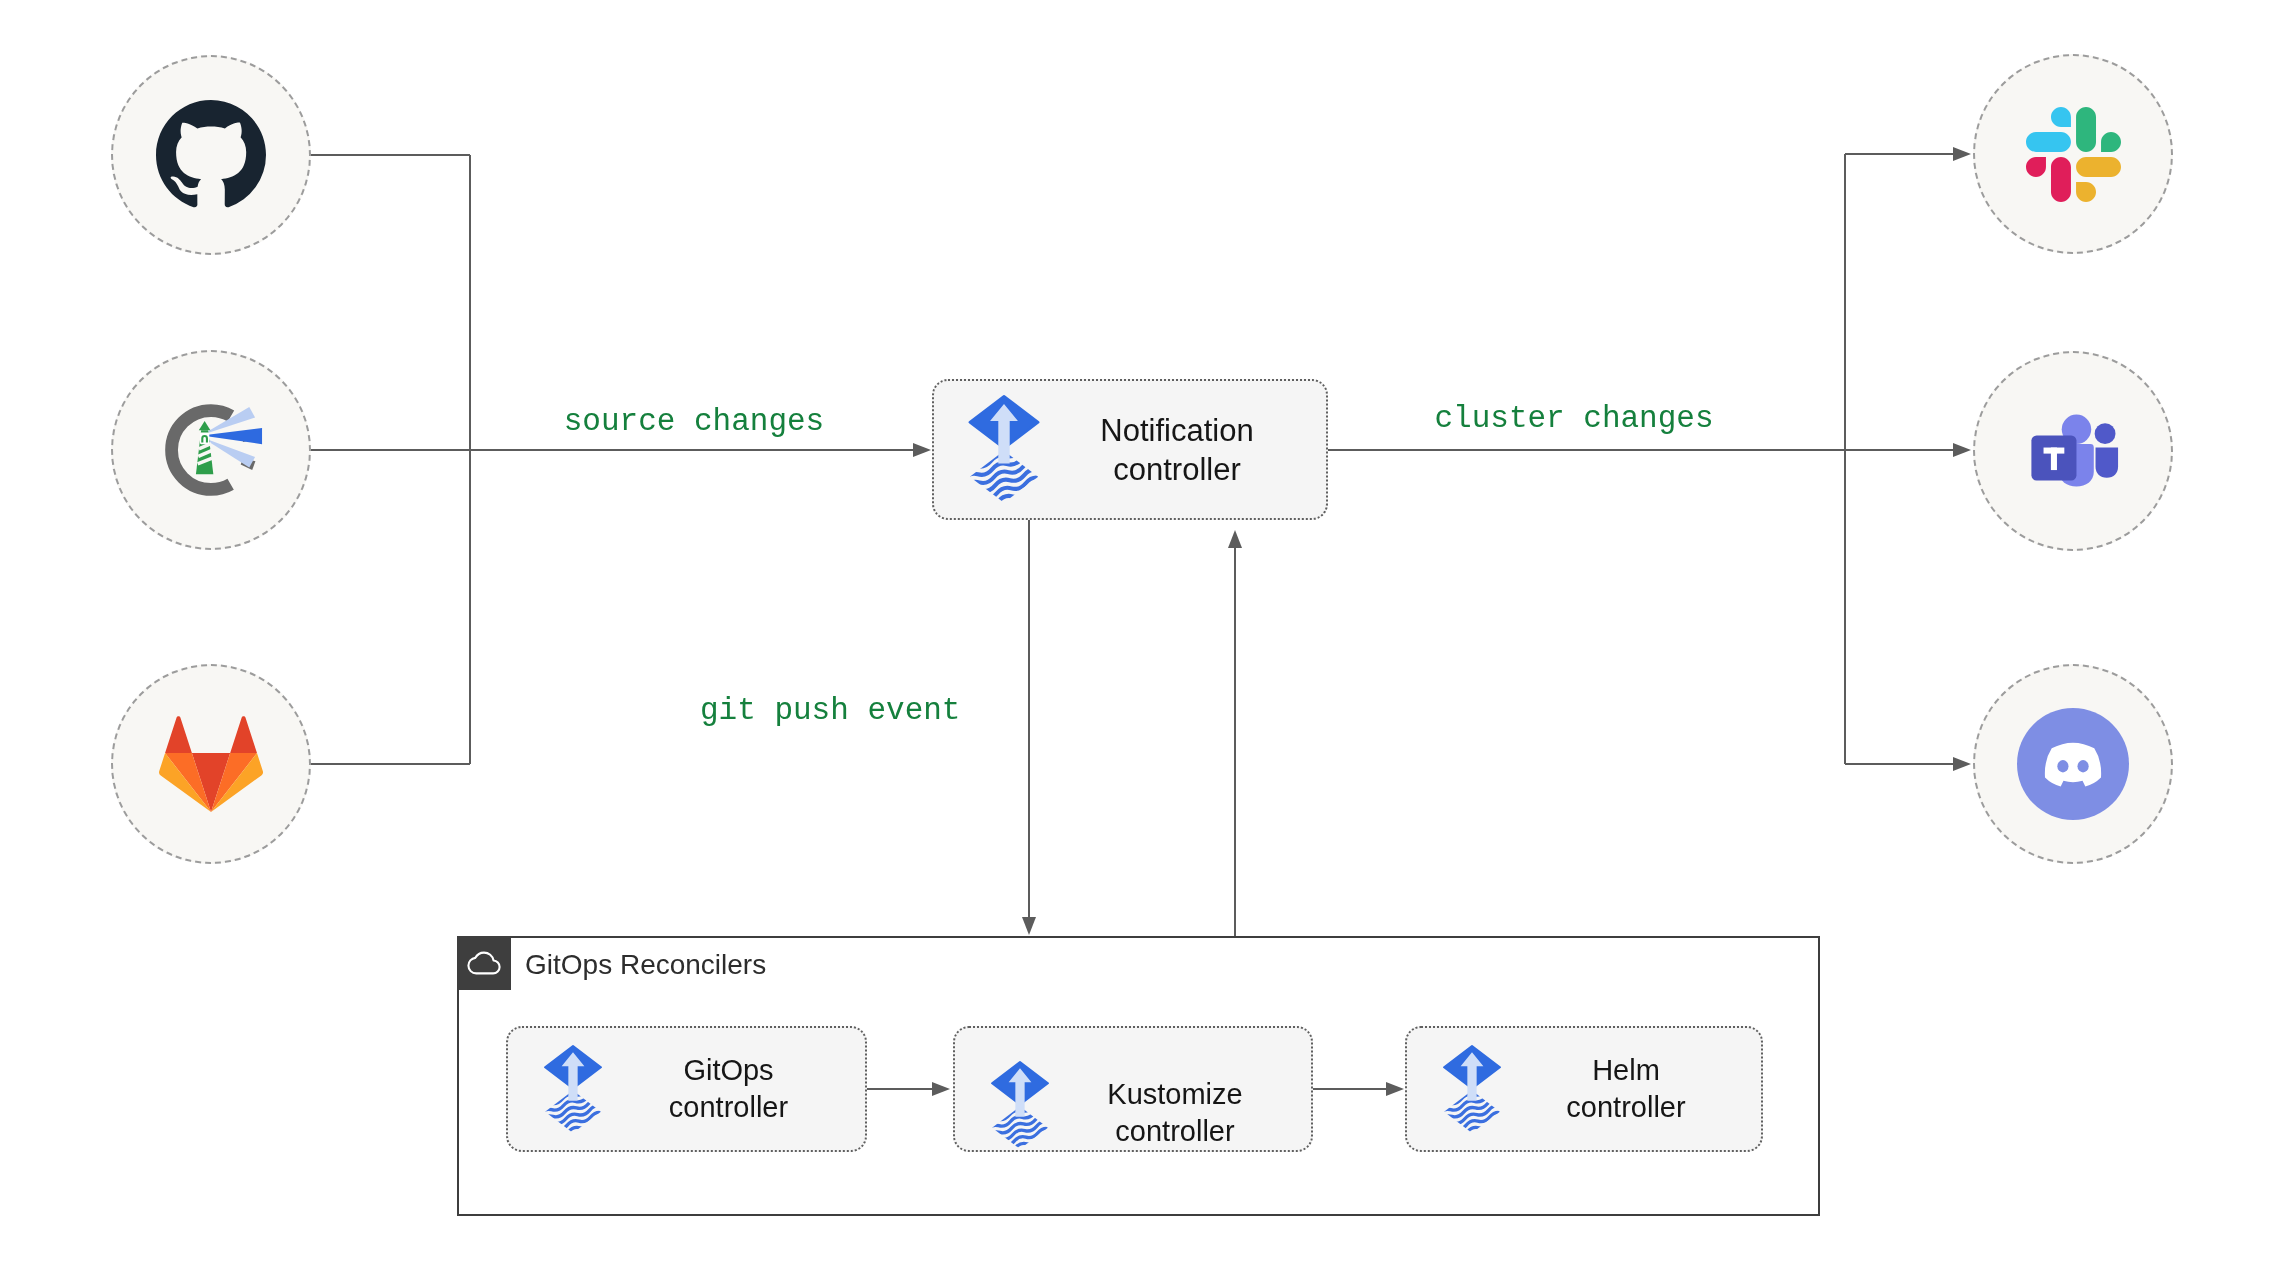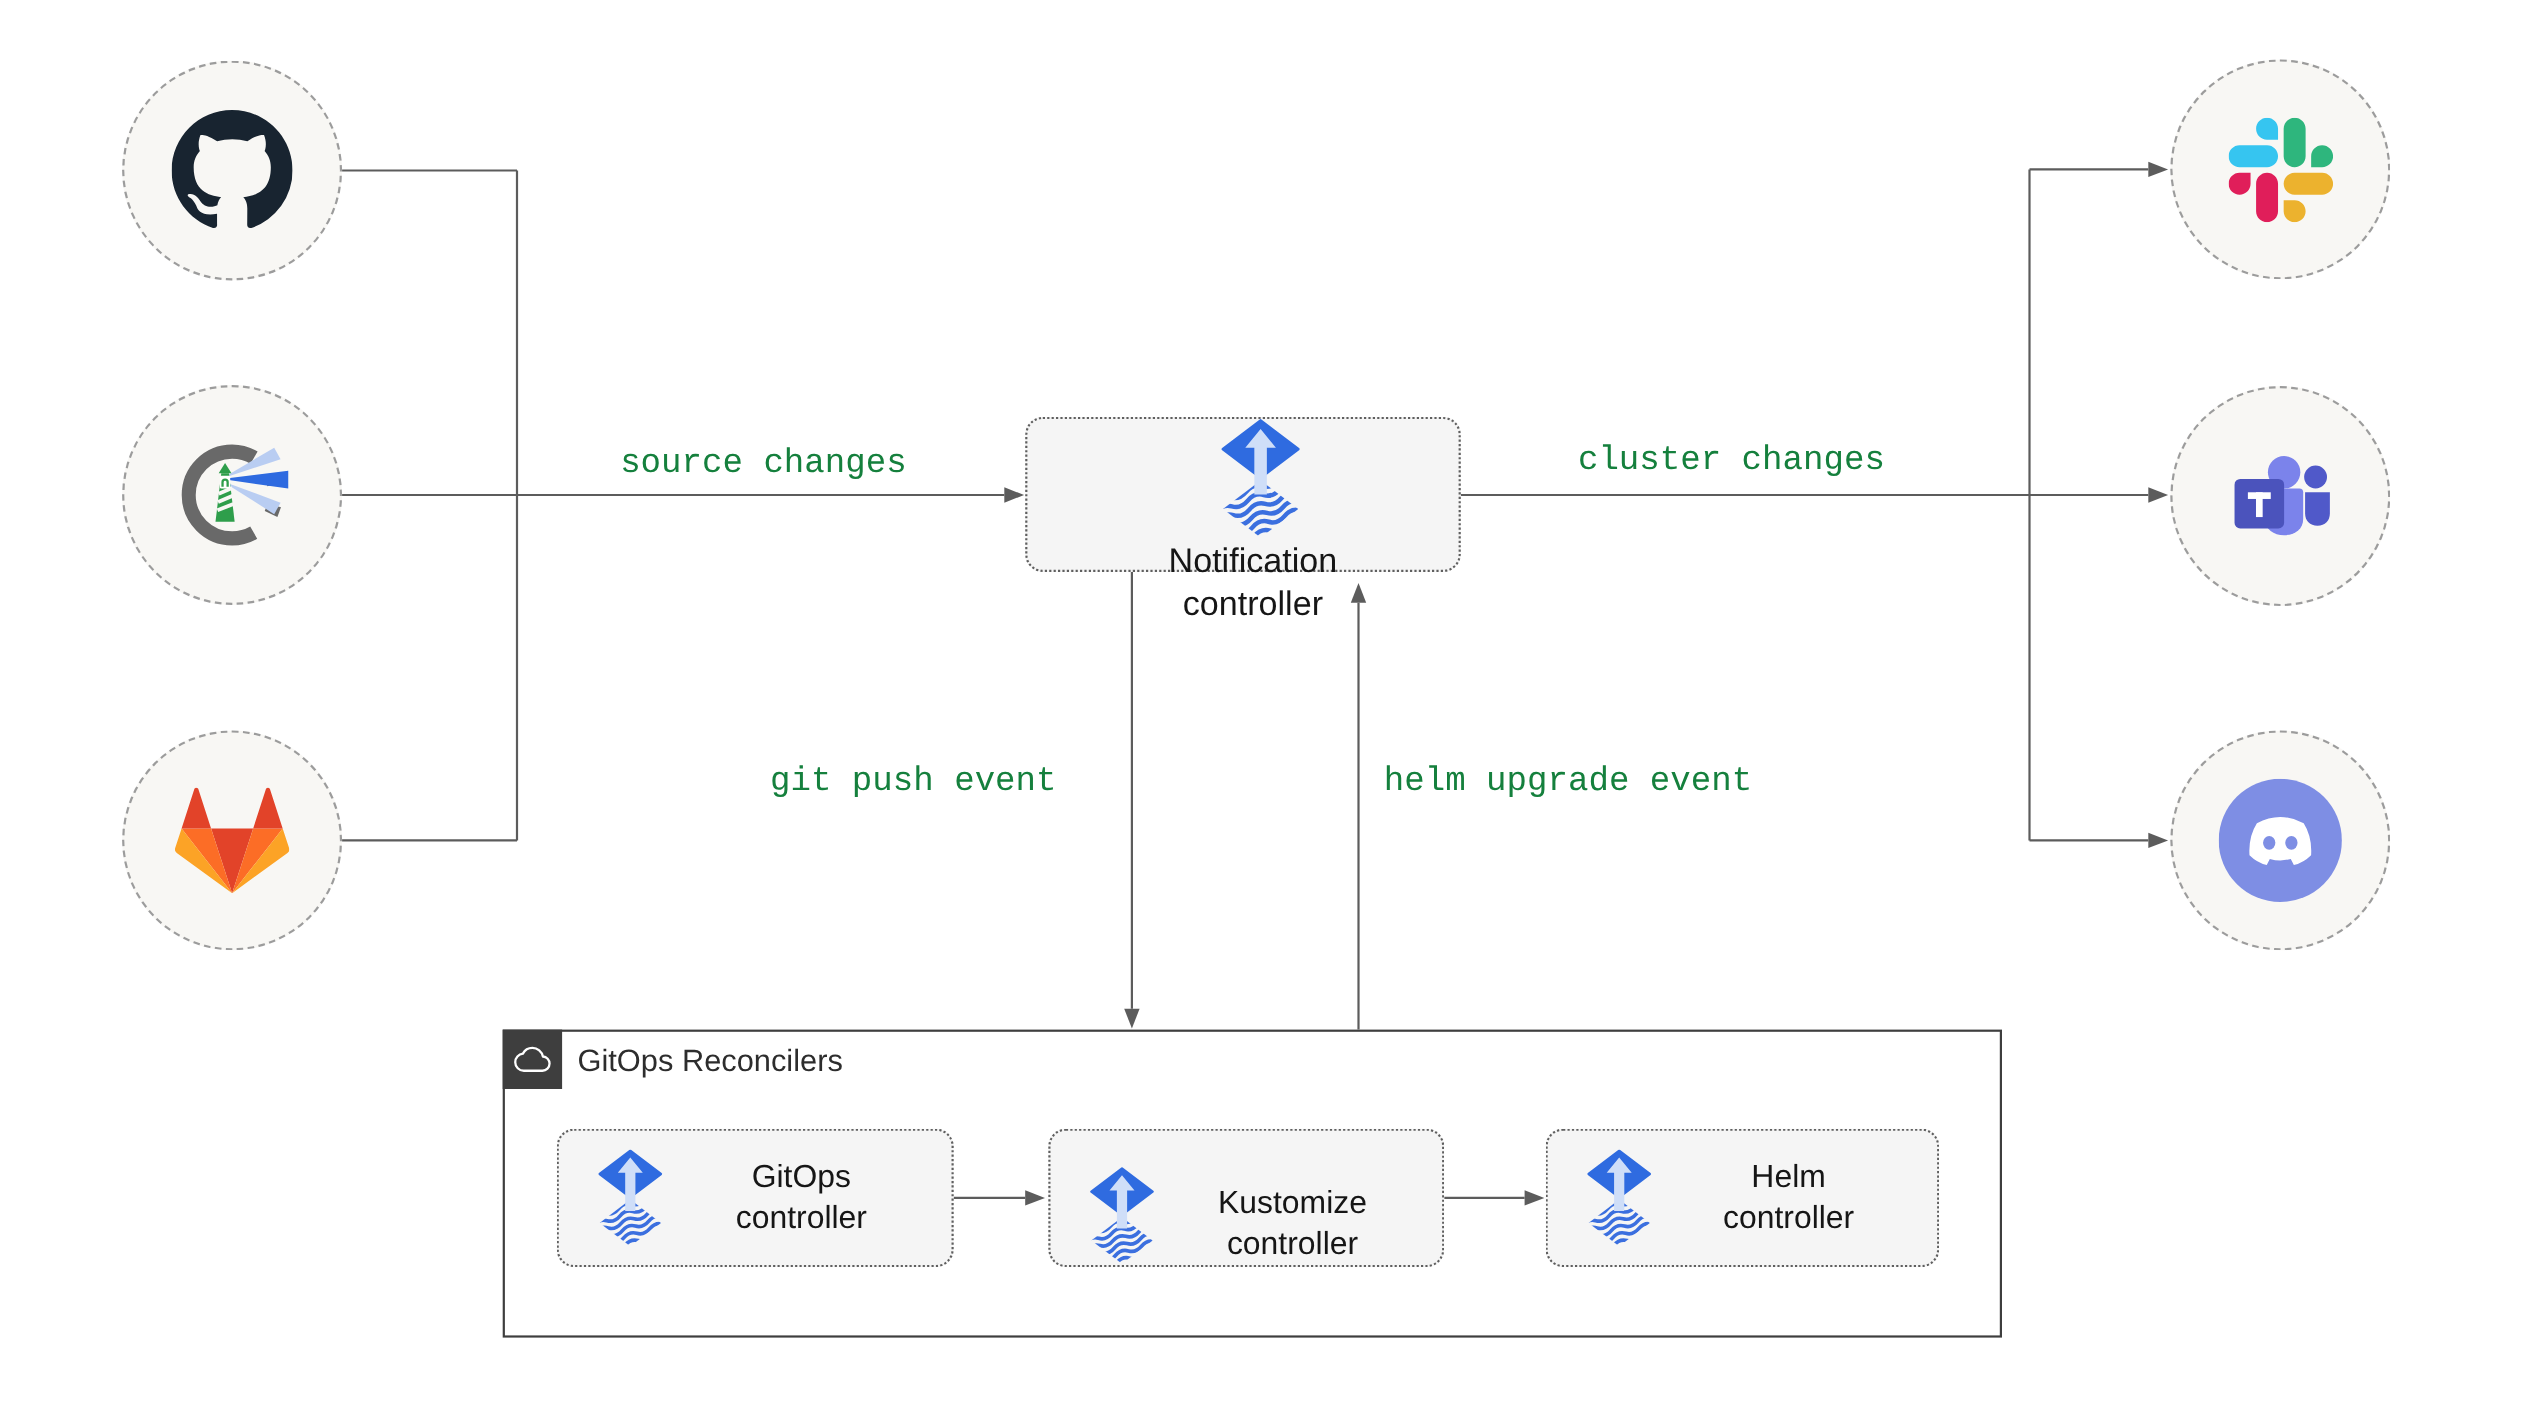--- a/index.html
+++ b/index.html
@@ -16,21 +16,21 @@
   }
   
   .ctrl-box{
     position:absolute;box-sizing:border-box;z-index:2;
     border:2px dotted #5f5f5f;border-radius:16px;background:#f5f5f5;
     display:flex;align-items:center;
   }
   .ctrl-box .ctrl-label{
     flex:1;text-align:center;color:#161616;white-space:pre-line;
   }
-  .notif{left:932px;top:379px;width:396px;height:141px;padding-left:32px;flex-direction:column;}
+  .notif{left:932px;top:379px;width:396px;height:141px;padding-left:32px;}
   .notif .ctrl-label{font-size:31px;line-height:39px;padding-right:14px;}
   .small-box{padding-left:34px;}
   .small-box .ctrl-label{font-size:29px;line-height:37px;padding-right:12px;}
   .box-source{left:506px;top:1026px;width:361px;height:126px;}
   .box-kustomize{left:953px;top:1026px;width:360px;height:126px;align-items:flex-end;}
   .box-helm{left:1405px;top:1026px;width:358px;height:126px;}
   .flux-icon{display:block;flex:0 0 auto;}
   
   .group{
     position:absolute;left:457px;top:936px;width:1363px;height:280px;
@@ -183,21 +183,20 @@
       <circle cx="50" cy="50" r="50" fill="#7e8ee4"></circle>
       <path fill="#ffffff" d="M31 36 Q50 26 69 36 Q76 47 75 62 Q69 68 61 70 L58.5 65 Q50 67.5 41.5 65 L39 70 Q31 68 25 62 Q24 47 31 36 Z"></path>
       <ellipse cx="41" cy="52" rx="5" ry="5.5" fill="#7e8ee4"></ellipse>
       <ellipse cx="59" cy="52" rx="5" ry="5.5" fill="#7e8ee4"></ellipse>
     </svg>
   </div>
 
   <div class="edge-label lbl-source">source changes</div>
   <div class="edge-label lbl-cluster">cluster changes</div>
   <div class="edge-label lbl-gitpush">git push event</div>
-  <div class="edge-label lbl-helmupg">helm upgrade event</div>
 
   <div class="group">
     <div class="group-badge">
       <svg width="36" height="26" viewBox="-1 2 26 20">
         <path d="M19.35 10.04A7.49 7.49 0 0 0 12 4C9.11 4 6.6 5.64 5.35 8.04A5.994 5.994 0 0 0 0 14c0 3.31 2.69 6 6 6h13c2.76 0 5-2.24 5-5 0-2.64-2.05-4.78-4.65-4.96z" fill="none" stroke="#ffffff" stroke-width="1.6" stroke-linejoin="round"></path>
       </svg>
     </div>
     <div class="group-title">GitOps Reconcilers</div>
   </div>
 

